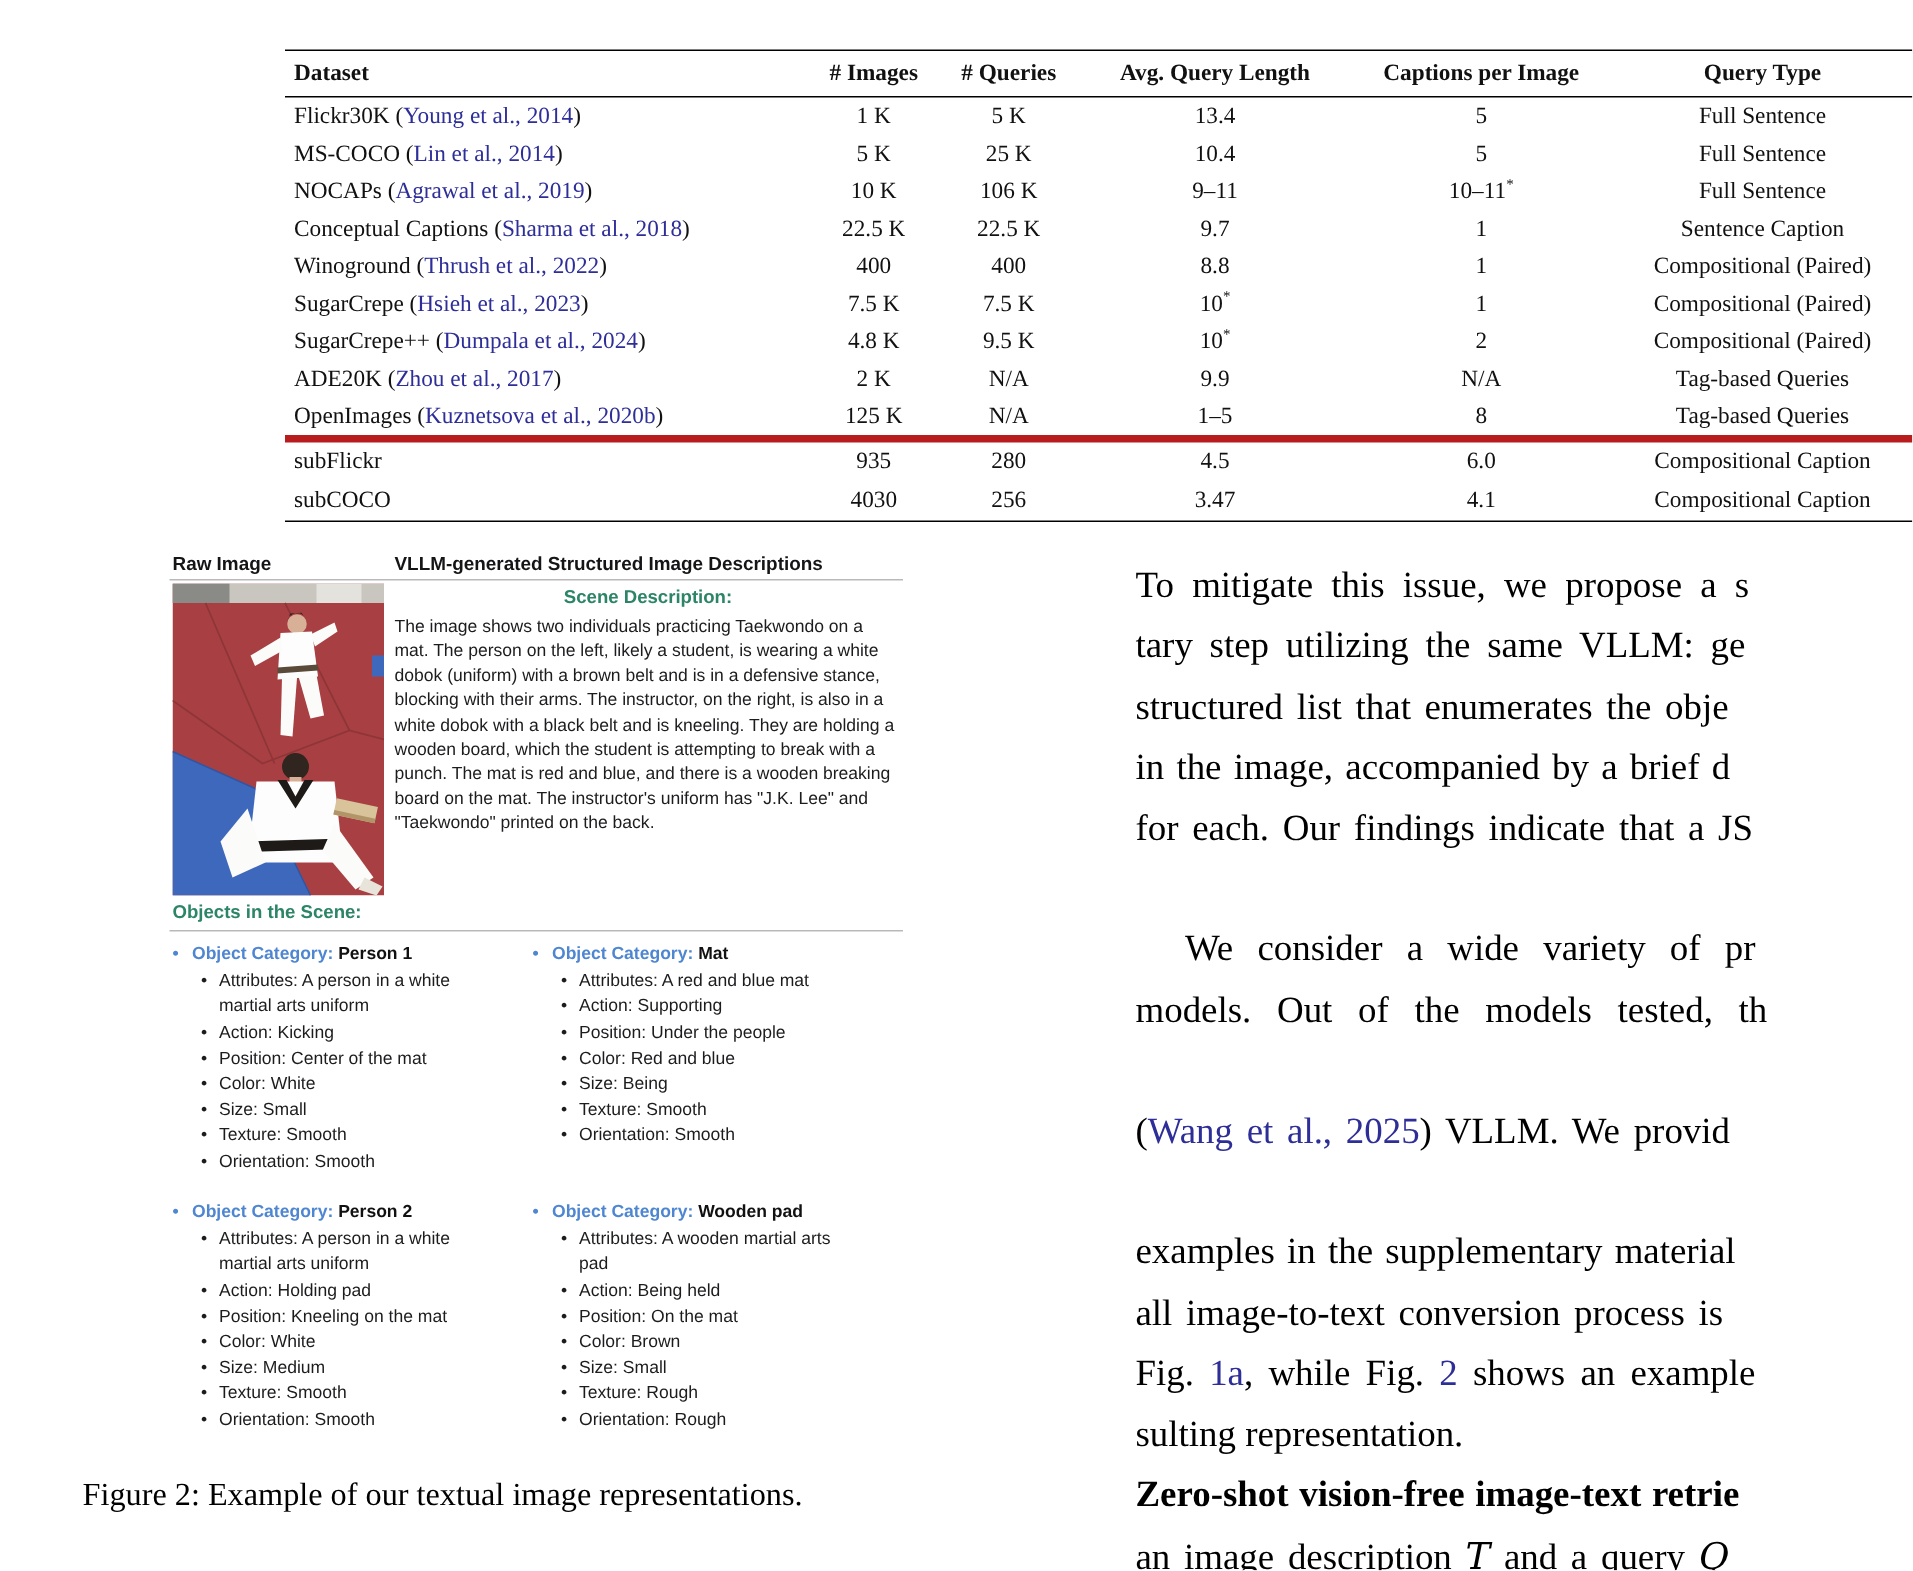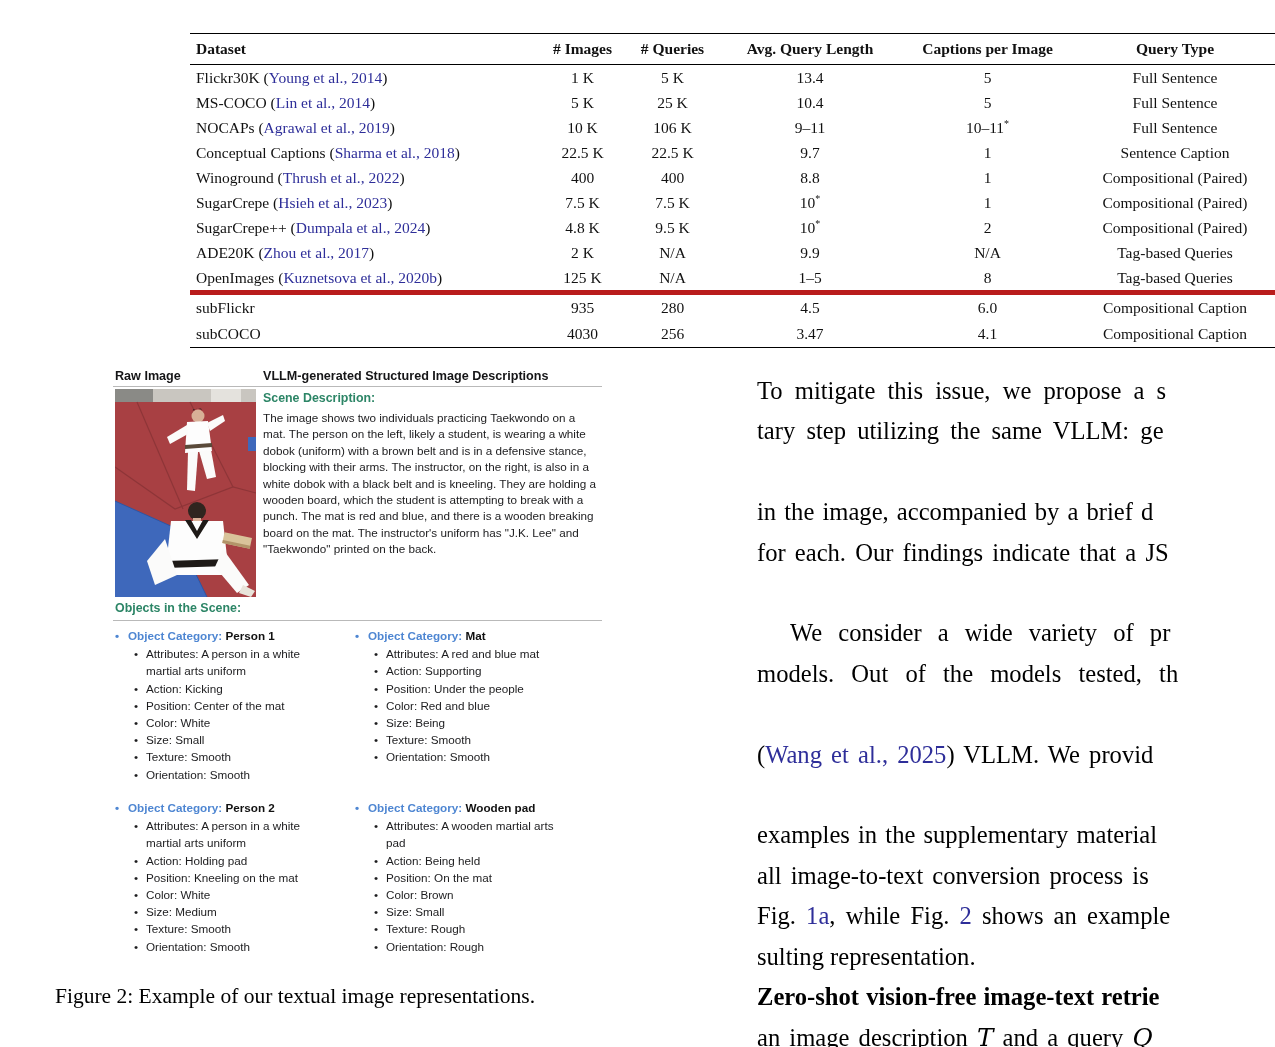--- a/index.html
+++ b/index.html
@@ -20,21 +20,21 @@
   sup.star{font-size:10px;line-height:0;}
 
   
   .fig-head{position:absolute;top:369px;font-family:Liberation Sans, sans-serif;
             font-weight:700;font-size:12.6px;color:#151517;}
   .fig-rule{position:absolute;left:113px;width:489px;height:1px;background:#b9b9b9;}
   #photo{position:absolute;left:115px;top:389px;width:141px;height:208px;}
   #scene{position:absolute;left:263px;top:391px;width:338px;
          font-family:"Liberation Sans","DejaVu Sans",sans-serif;}
   .green-h{color:var(--green);font-weight:700;font-size:12.4px;
-           font-family:"Liberation Sans","DejaVu Sans",sans-serif;}
+           font-family:"Liberation Sans","DejaVu Sans",sans-serif;text-align:center;}
   #scene-p{margin-top:5px;font-size:11.7px;line-height:16.4px;color:#1c1c1e;}
   #objects-h{position:absolute;left:115px;top:601px;}
   .obj-block{position:absolute;width:245px;font-family:"Liberation Sans","DejaVu Sans",sans-serif;
              font-size:11.7px;line-height:17.2px;color:#1c1c1e;}
   .obj-head{position:relative;padding-left:13px;font-weight:700;}
   .obj-head::before{content:"\2022";position:absolute;left:0;color:var(--blue);}
   .oc-label{color:var(--blue);}
   .oc-name{color:#111;}
   .obj-list{margin:1px 0 0 0;padding:0;list-style:none;}
   .obj-list li{position:relative;padding-left:31px;max-width:182px;}
@@ -252,20 +252,21 @@
         <li>Texture: Rough</li>
         <li>Orientation: Rough</li>
       </ul>
     </div>
 
   <div id="caption">Figure 2: Example of our textual image representations.</div>
 
   <div id="rcol">
       <div class="rline" style="top: 377px; word-spacing: 6px;"><span>To mitigate this issue, we propose a s</span></div>
       <div class="rline" style="top: 417.4px; word-spacing: 5px;"><span>tary step utilizing the same VLLM: ge</span></div>
+      <div class="rline" style="top: 457.8px; word-spacing: 3px;"><span>structured list that enumerates the obje</span></div>
       <div class="rline" style="top: 498.2px; word-spacing: 2px;"><span>in the image, accompanied by a brief d</span></div>
       <div class="rline" style="top: 538.6px; word-spacing: 3px;"><span>for each. Our findings indicate that a JS</span></div>
       <div class="rline" style="top: 619.4px; word-spacing: 10px; padding-left: 33px;"><span>We consider a wide variety of pr</span></div>
       <div class="rline" style="top: 659.8px; word-spacing: 11px;"><span>models.  Out of the models tested, th</span></div>
       <div class="rline" style="top: 740.6px; word-spacing: 3px;"><span>(</span><a>Wang et al., 2025</a><span>) VLLM. We provid</span></div>
       <div class="rline" style="top: 821.4px; word-spacing: 2px;"><span>examples in the supplementary material</span></div>
       <div class="rline" style="top: 861.8px; word-spacing: 3px;"><span>all image-to-text conversion process is</span></div>
       <div class="rline" style="top: 902.2px; word-spacing: 4px;"><span>Fig. </span><a>1a</a><span>, while Fig. </span><a>2</a><span> shows an example</span></div>
       <div class="rline" style="top: 942.6px; word-spacing: 0px;"><span>sulting representation.</span></div>
       <div class="rline" style="top: 983px; word-spacing: 1px;"><span class="b">Zero-shot vision-free image-text retrie</span></div>

